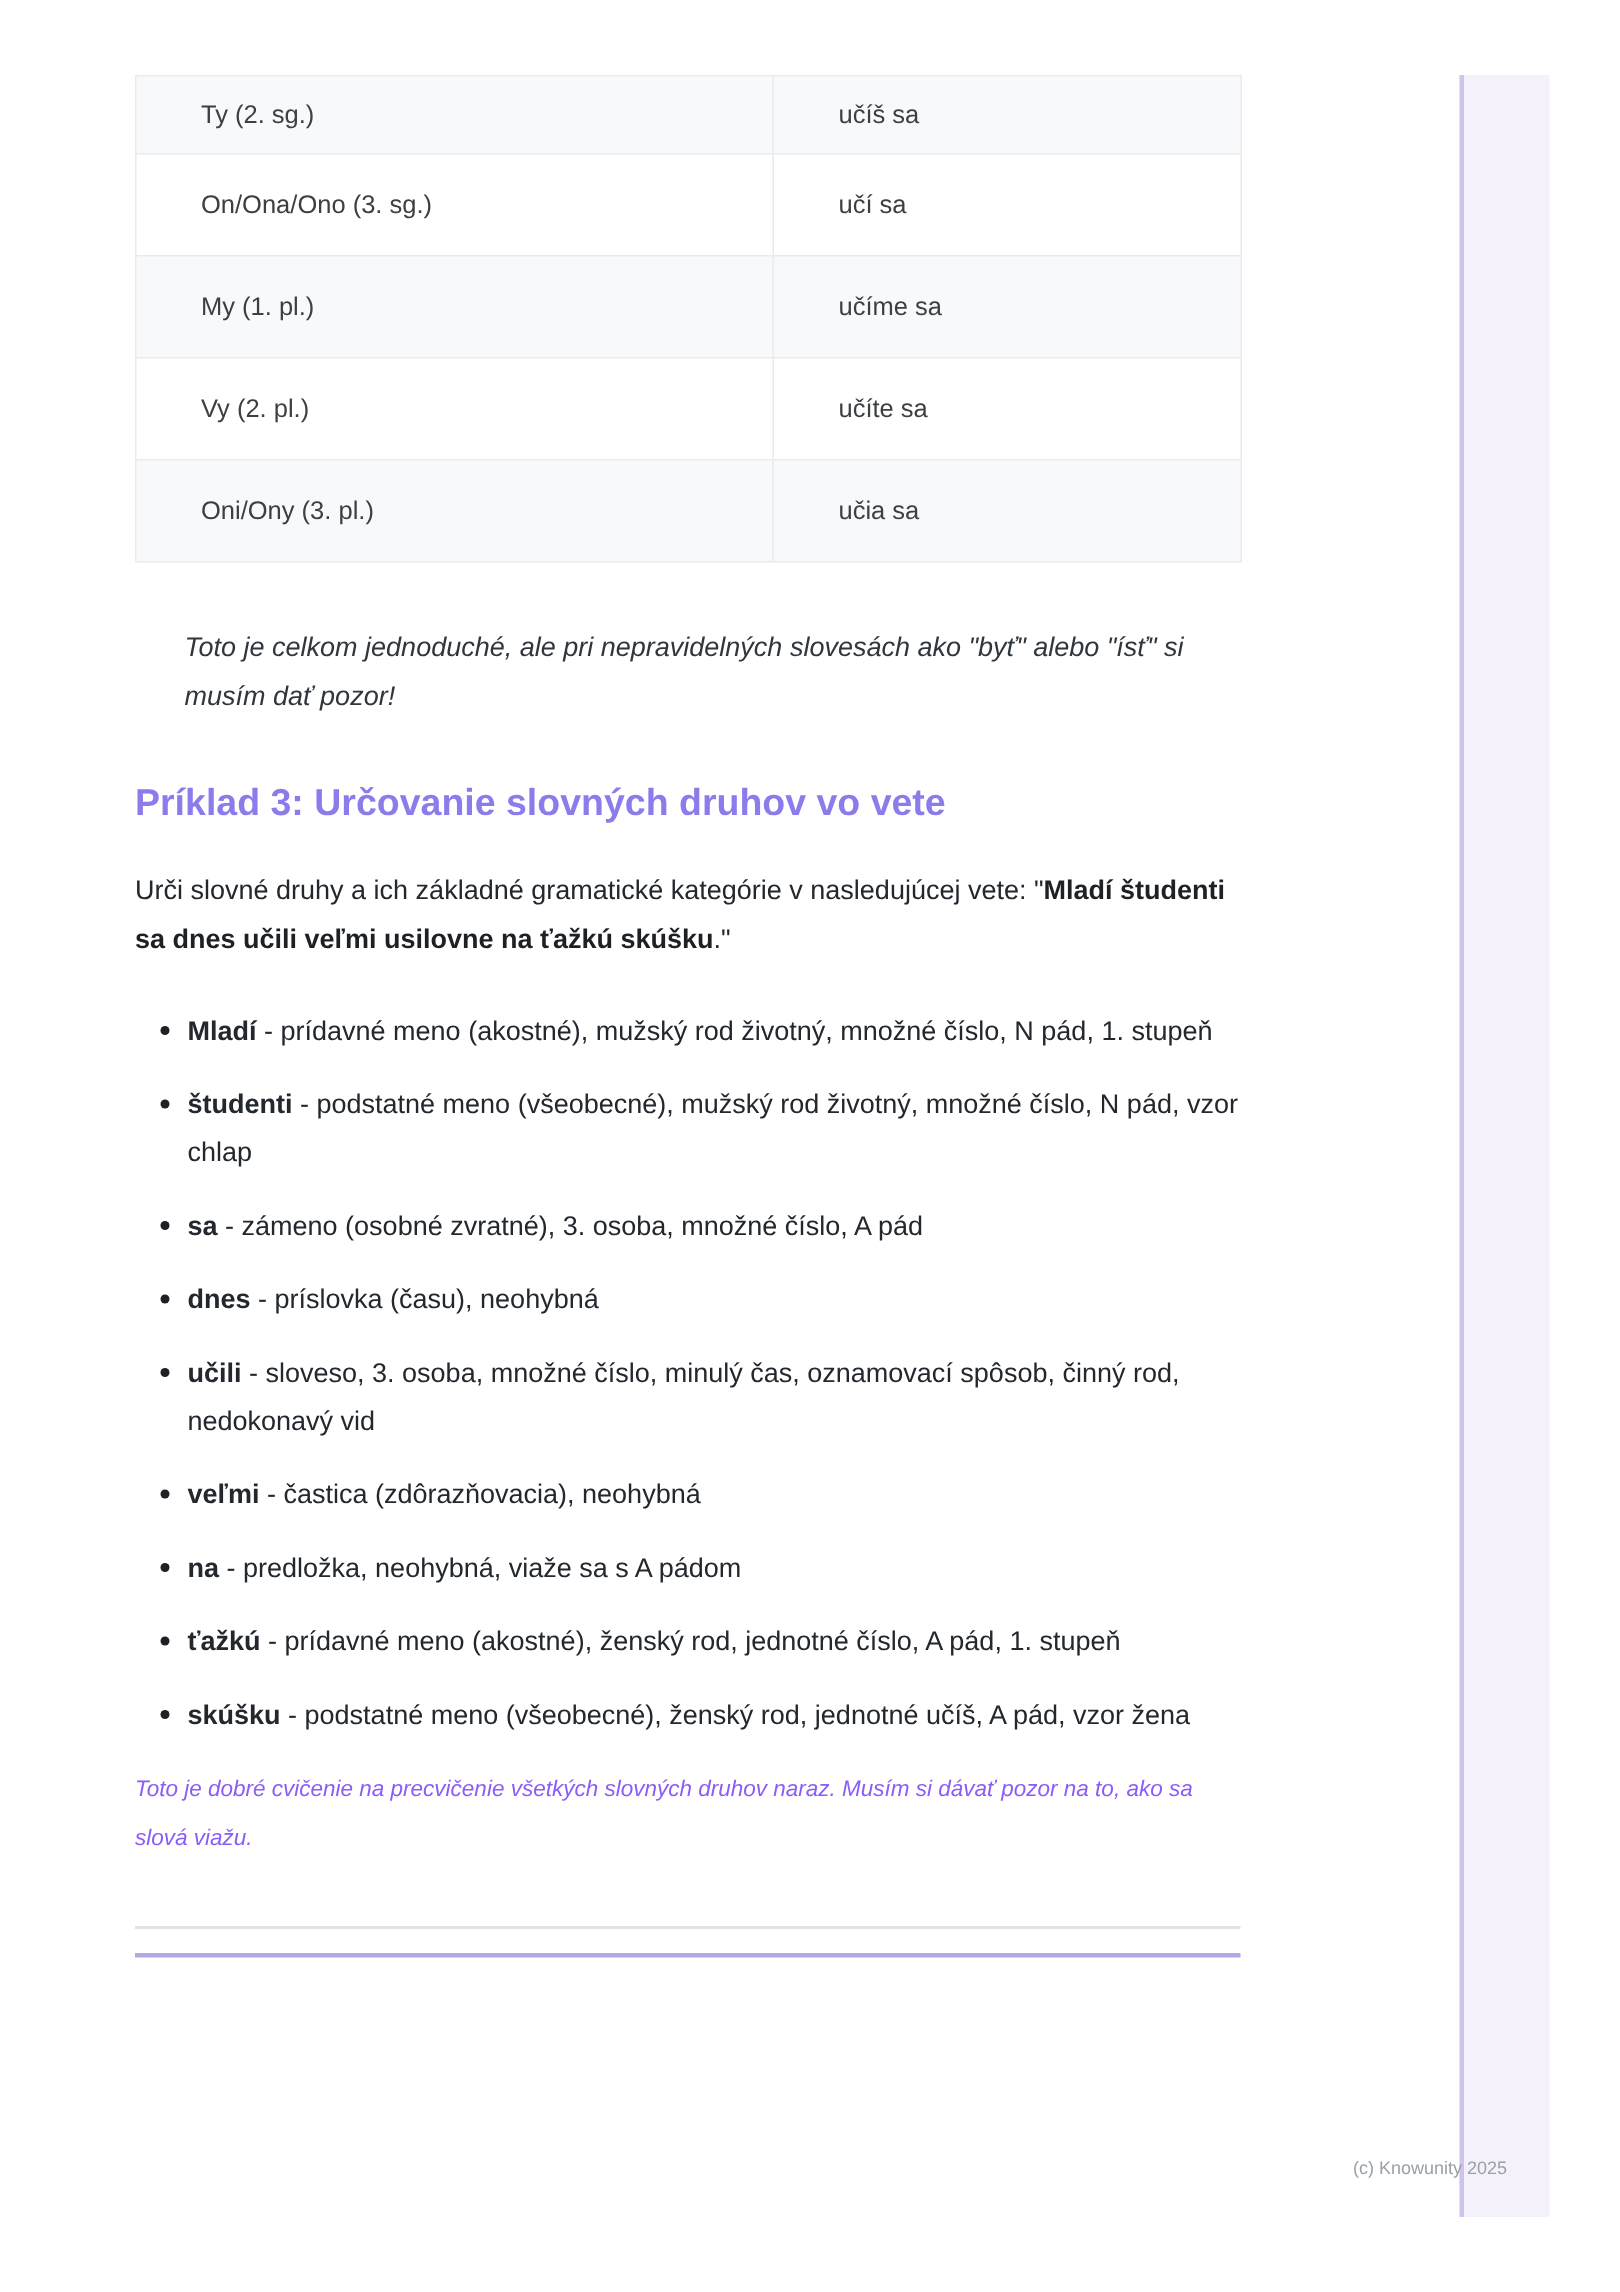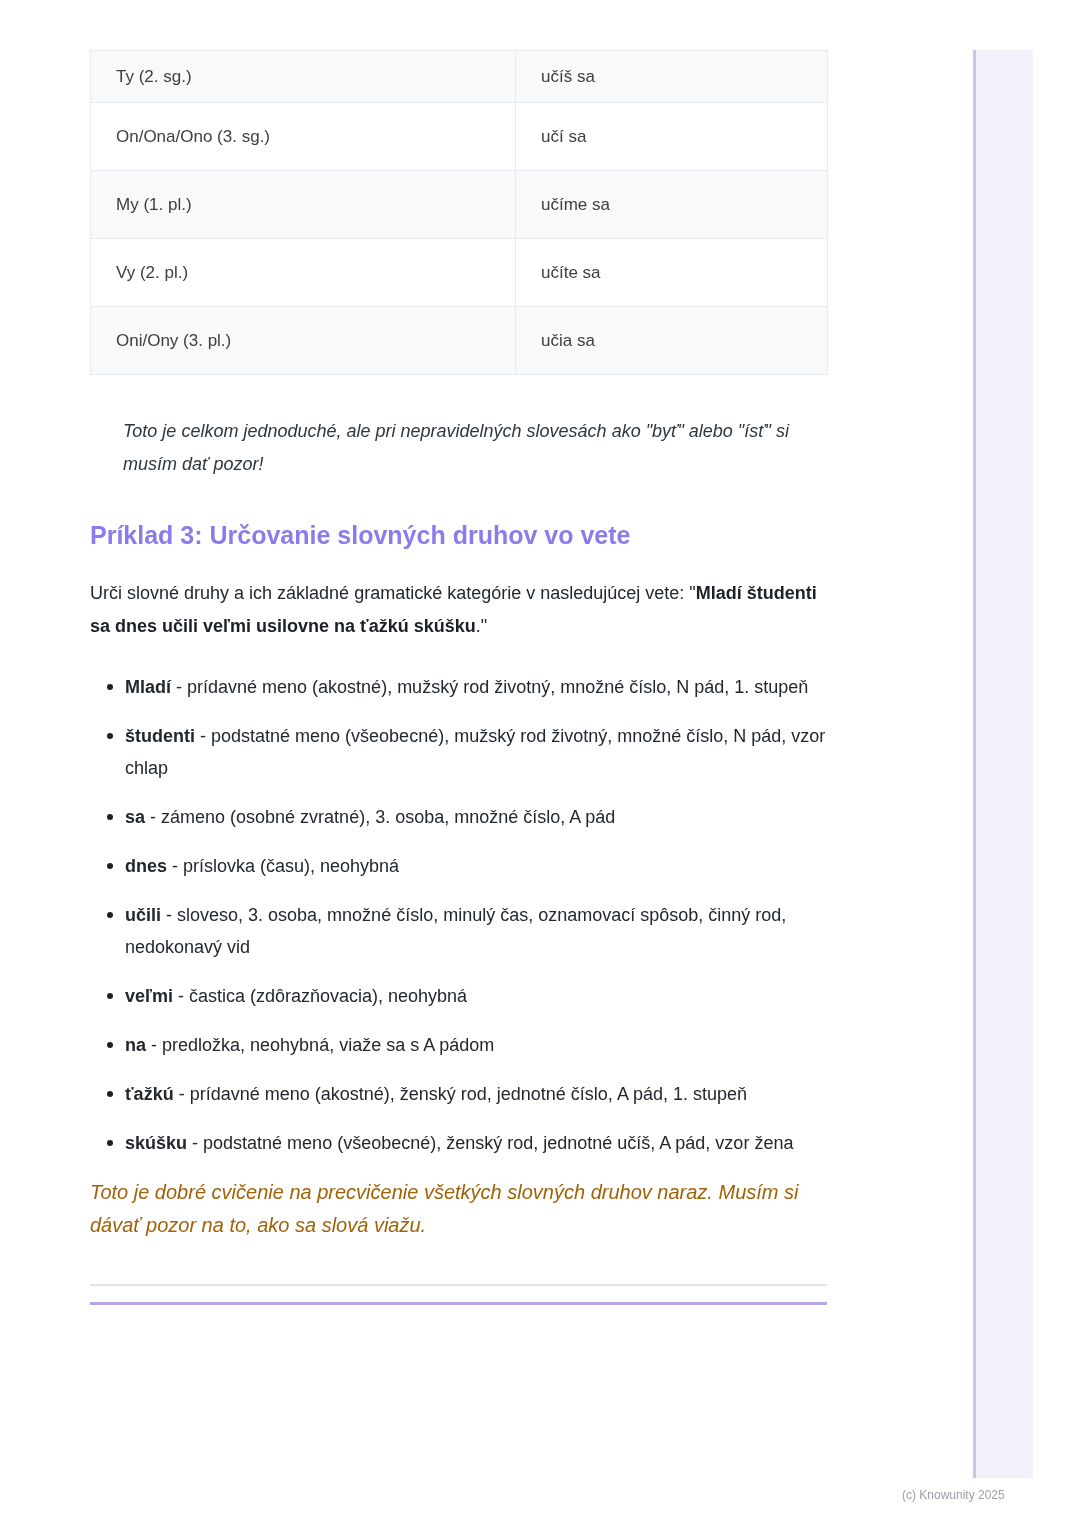--- a/index.html
+++ b/index.html
@@ -35,21 +35,21 @@
   table.conj {
     width: 737px;
     border-collapse: collapse;
     table-layout: fixed;
     border: 1px solid #e8eaed;
     font-size: 17px;
     color: #3c4043;
   }
   table.conj td {
     border: 1px solid #e8eaed;
-    padding-left: 25px;
+    padding-left: 43px;
     vertical-align: middle;
   }
   table.conj col.c1 { width: 425px; }
   table.conj col.c2 { width: 312px; }
   table.conj tr { height: 68px; }
   table.conj tr.first { height: 52px; }
   table.conj tr.odd td { background: #f8f9fa; }
   table.conj tr.even td { background: #ffffff; }
 
   .note-italic {
@@ -96,23 +96,23 @@
     top: 13px;
     width: 6px;
     height: 6px;
     border-radius: 50%;
     background: #1d2126;
   }
 
   .closing-italic {
     margin-top: 12px;
     font-style: italic;
-    font-size: 20px;
+    font-size: 15px;
     line-height: 33px;
-    color: #a16207;
+    color: #8b5cf6;
   }
 
   .gray-divider {
     margin-top: 42px;
     height: 0;
     border-top: 2px solid #e3e3e3;
   }
 
   h2.section-heading {
     margin-top: 44px;
@@ -124,21 +124,21 @@
 
   .purple-divider {
     margin-top: 16px;
     height: 0;
     border-top: 3px solid #b5a6e6;
   }
 
   .copyright {
     position: absolute;
     left: 902px;
-    top: 1488px;
+    top: 1438px;
     font-size: 12px;
     color: #9aa0a6;
     white-space: nowrap;
     z-index: 2;
   }
 </style>
 </head>
 <body>
 
 <div class="side-strip"></div>

